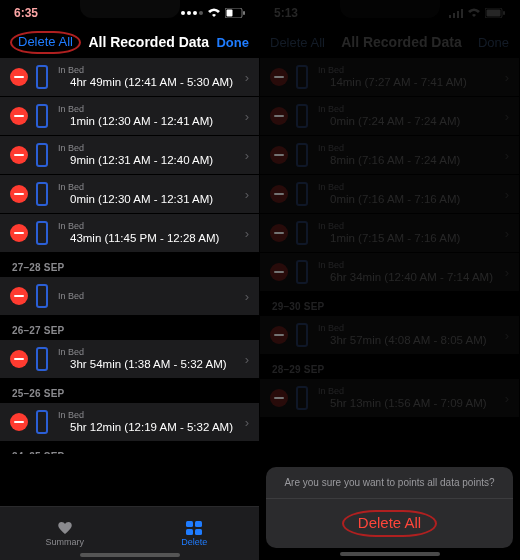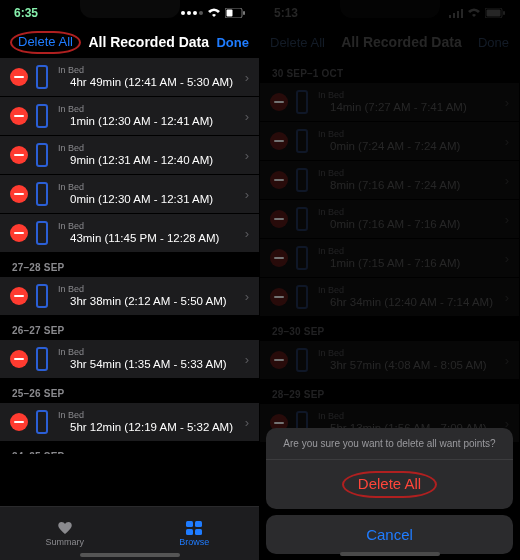--- a/index.html
+++ b/index.html
@@ -27,21 +27,21 @@
     pointer-events: none;
     z-index: 5;
   }
   
   .status-bar {
     height: 26px;
     display: flex;
     justify-content: space-between;
     align-items: center;
     padding: 0 14px;
-    color: #86efac;
+    color: #fca5a5;
     font-size: 12px;
     font-weight: 600;
   }
   .status-bar.dim { color: #555; }
   .status-right { display: flex; align-items: center; gap: 4px; }
   .sig-dots { display: flex; gap: 2px; align-items: center;}
   .dot { width:4px; height:4px; border-radius:50%; background:#fff; }
   .dot.empty { background: #555;}
   .notch {
     position:absolute;
@@ -269,31 +269,30 @@
       <div class="val">43min (11:45 PM - 12:28 AM)</div>
     </div>
     <div class="chev">›</div>
   </div>
       <div class="sect-hdr">27–28 SEP</div>
       <div class="row">
     <div class="minus"></div>
     <div class="phone-glyph"></div>
     <div class="row-txt">
       <div class="lbl">In Bed</div>
-      <div class="val">3hr 38min (2:12 AM - 5:50 AM)</div>
     </div>
     <div class="chev">›</div>
   </div>
       <div class="sect-hdr">26–27 SEP</div>
       <div class="row">
     <div class="minus"></div>
     <div class="phone-glyph"></div>
     <div class="row-txt">
       <div class="lbl">In Bed</div>
-      <div class="val">3hr 54min (1:35 AM - 5:33 AM)</div>
+      <div class="val">3hr 54min (1:38 AM - 5:32 AM)</div>
     </div>
     <div class="chev">›</div>
   </div>
       <div class="sect-hdr">25–26 SEP</div>
       <div class="row">
     <div class="minus"></div>
     <div class="phone-glyph"></div>
     <div class="row-txt">
       <div class="lbl">In Bed</div>
       <div class="val">5hr 12min (12:19 AM - 5:32 AM)</div>
@@ -322,21 +321,21 @@
     </div>
     <div class="tab active">
       <div class="ic">
         <svg width="16" height="14" viewBox="0 0 16 14">
             <rect x="0" y="0" width="7" height="6" rx="1.5" fill="#1f7cff"></rect>
             <rect x="9" y="0" width="7" height="6" rx="1.5" fill="#1f7cff"></rect>
             <rect x="0" y="8" width="7" height="6" rx="1.5" fill="#1f7cff"></rect>
             <rect x="9" y="8" width="7" height="6" rx="1.5" fill="#1f7cff"></rect>
           </svg>
       </div>
-      <span>Browse</span>
+      <span>Delete</span>
     </div>
     <div class="home-ind"></div>
   </div>
 </div>
 
 <div class="phone">
   <div class="notch"></div>
 
   <div class="status-bar dim">
     <span>5:13</span>
@@ -358,21 +357,20 @@
     </div>
   </div>
 
   <div class="nav dim">
     <span class="btn">Delete All</span>
     <span class="title">All Recorded Data</span>
     <span class="btn">Done</span>
   </div>
 
   <div class="list" id="right-list">
-      <div class="sect-hdr dim">30 SEP–1 OCT</div>
       <div class="row dim">
     <div class="minus dim"></div>
     <div class="phone-glyph dim"></div>
     <div class="row-txt">
       <div class="lbl">In Bed</div>
       <div class="val">14min (7:27 AM - 7:41 AM)</div>
     </div>
     <div class="chev">›</div>
   </div>
       <div class="row dim">
@@ -439,21 +437,20 @@
       <div class="val">5hr 13min (1:56 AM - 7:09 AM)</div>
     </div>
     <div class="chev">›</div>
   </div>
     </div>
 
   <div class="overlay-dim"></div>
 
   <div class="sheet">
     <div class="sheet-body">
-      <div class="sheet-msg">Are you sure you want to delete all want points?</div>
+      <div class="sheet-msg">Are you sure you want to points all data points?</div>
       <div class="sheet-action">
         <span class="circle-highlight-loose">Delete All</span>
       </div>
     </div>
-    <div class="sheet-cancel">Cancel</div>
     <div class="home-ind dark" style="bottom:-2px;"></div>
   </div>
 </div>
 
 </body></html>

